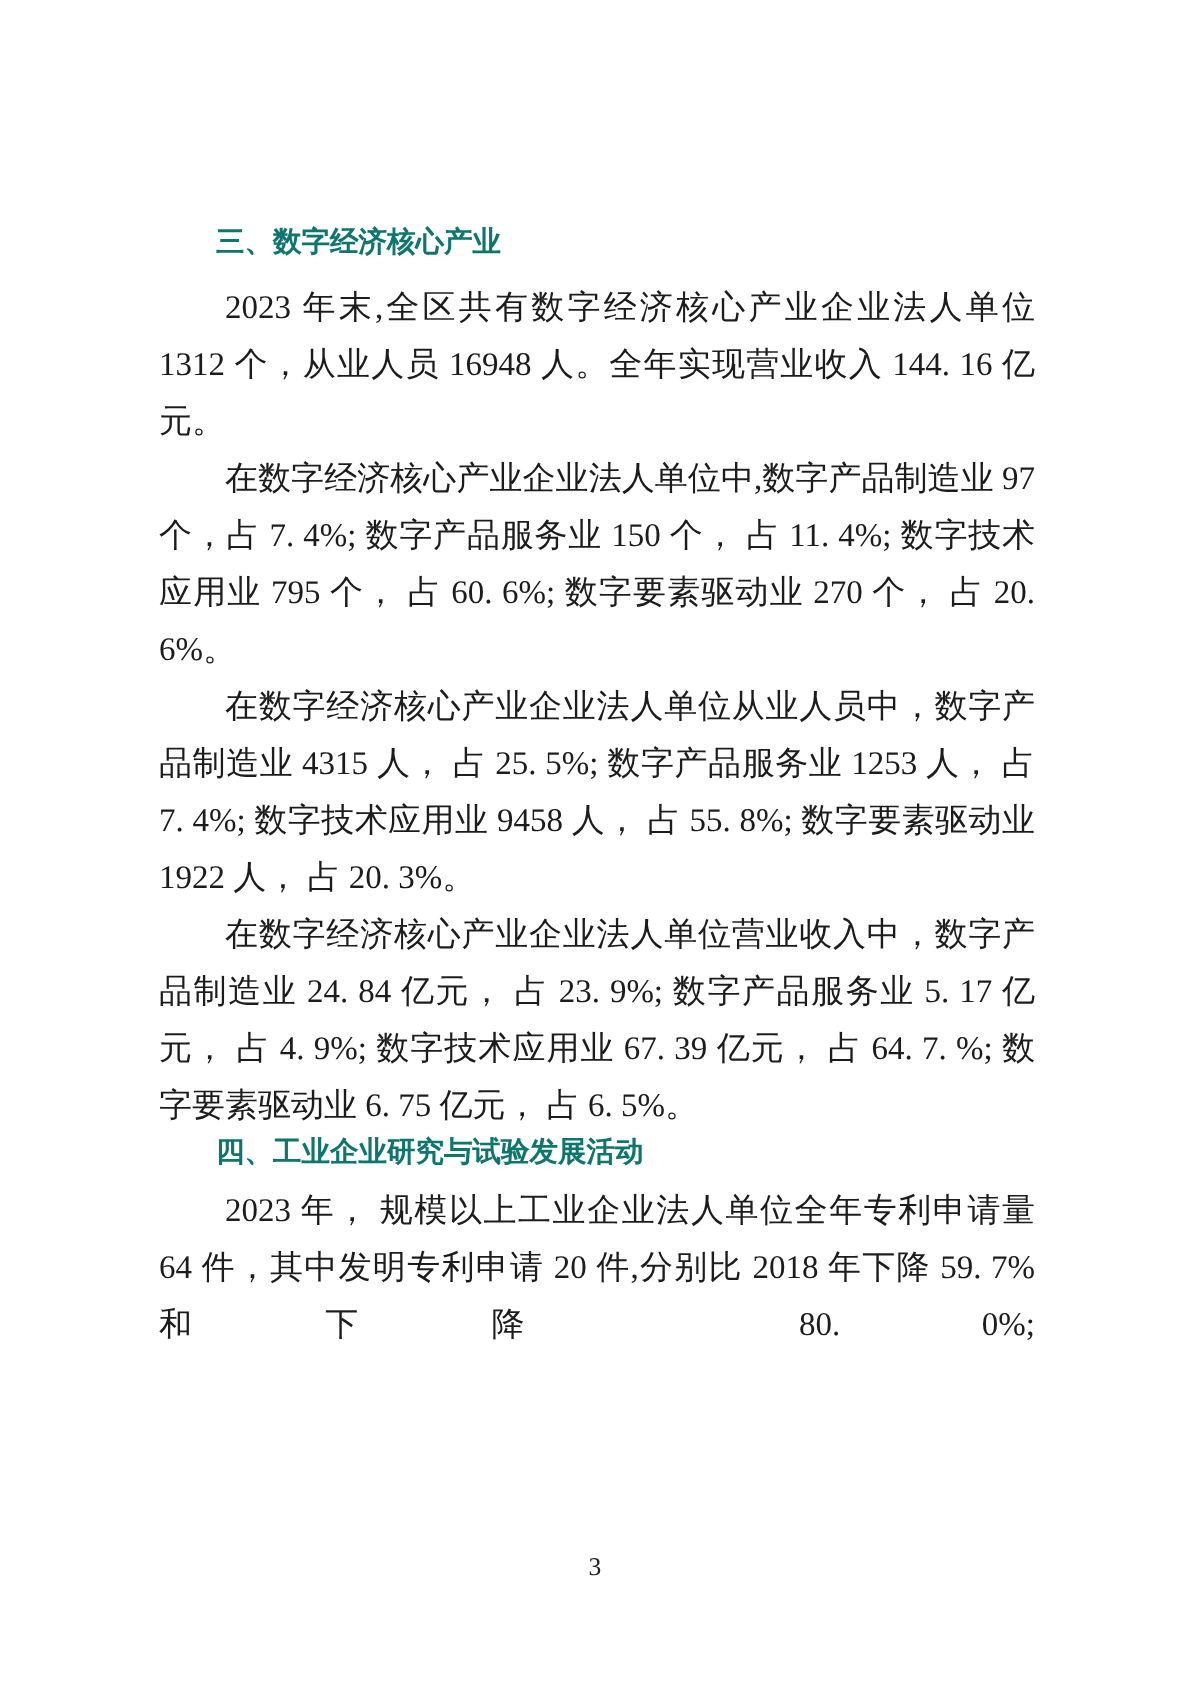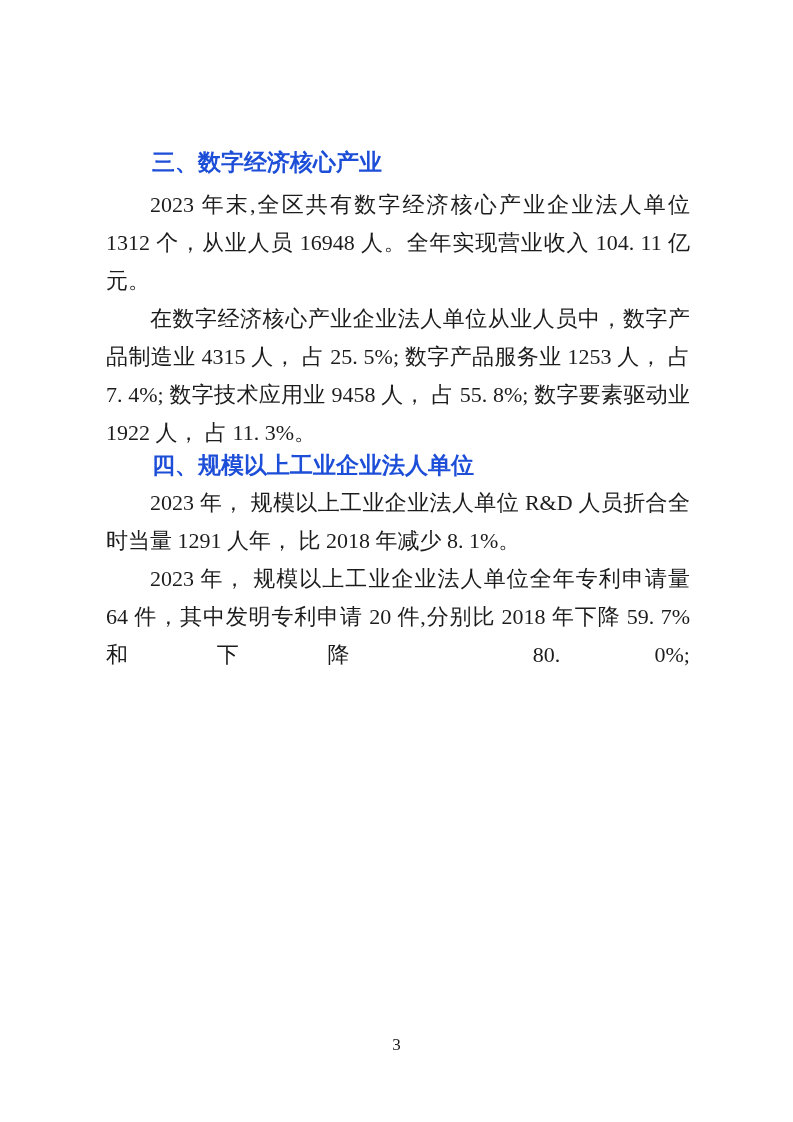--- a/index.html
+++ b/index.html
@@ -31,25 +31,25 @@
     text-indent: 2em;
   }
   .content p.continued {
     
     text-align-last: justify;
   }
   .content h2 {
     margin: 0;
     font-family: "Liberation Sans", "DejaVu Sans", sans-serif;
     font-weight: bold;
-    font-size: 23px;
+    font-size: 19px;
     line-height: 38px;
     text-indent: 2em;
     text-align: left;
-    color: #1d4ed8;
+    color: #0f766e;
   }
   .content h2.h-first {
     margin-bottom: 5px;
   }
   .content h2.h-second {
     margin-top: -6px;
   }
   .page-number {
     position: absolute;
     top: 1034px;
@@ -62,30 +62,31 @@
   }
 </style>
 </head>
 <body>
 
 <div class="page">
   <div class="content">
 
     <h2 class="h-first">三、数字经济核心产业</h2>
 
-    <p>2023 年末,全区共有数字经济核心产业企业法人单位 1312 个，从业人员 16948 人。全年实现营业收入 104. 11 亿元。</p>
+    <p>2023 年末,全区共有数字经济核心产业企业法人单位 1312 个，从业人员 16948 人。全年实现营业收入 144. 16 亿元。</p>
+
+    <p>在数字经济核心产业企业法人单位中,数字产品制造业 97 个，占 7. 4%; 数字产品服务业 150 个， 占 11. 4%; 数字技术应用业 795 个， 占 60. 6%; 数字要素驱动业 270 个， 占 20. 6%。</p>
+
+    <p>在数字经济核心产业企业法人单位从业人员中，数字产品制造业 4315 人， 占 25. 5%; 数字产品服务业 1253 人， 占 7. 4%; 数字技术应用业 9458 人， 占 55. 8%; 数字要素驱动业 1922 人， 占 20. 3%。</p>
+
+    <p>在数字经济核心产业企业法人单位营业收入中，数字产品制造业 24. 84 亿元， 占 23. 9%; 数字产品服务业 5. 17 亿元， 占 4. 9%; 数字技术应用业 67. 39 亿元， 占 64. 7. %; 数字要素驱动业 6. 75 亿元， 占 6. 5%。</p>
+
+    <h2 class="h-second">四、工业企业研究与试验发展活动</h2>
 
 
-    <p>在数字经济核心产业企业法人单位从业人员中，数字产品制造业 4315 人， 占 25. 5%; 数字产品服务业 1253 人， 占 7. 4%; 数字技术应用业 9458 人， 占 55. 8%; 数字要素驱动业 1922 人， 占 11. 3%。</p>
-
-
-    <h2 class="h-second">四、规模以上工业企业法人单位</h2>
-
-
-    <p>2023 年， 规模以上工业企业法人单位 R&amp;D 人员折合全时当量 1291 人年， 比 2018 年减少 8. 1%。</p>
 
 
     <p class="continued">2023 年， 规模以上工业企业法人单位全年专利申请量 64 件，其中发明专利申请 20 件,分别比 2018 年下降 59. 7%和下降 80. 0%;</p>
 
   </div>
 
   <div class="page-number">3</div>
 </div>
 
 </body></html>

